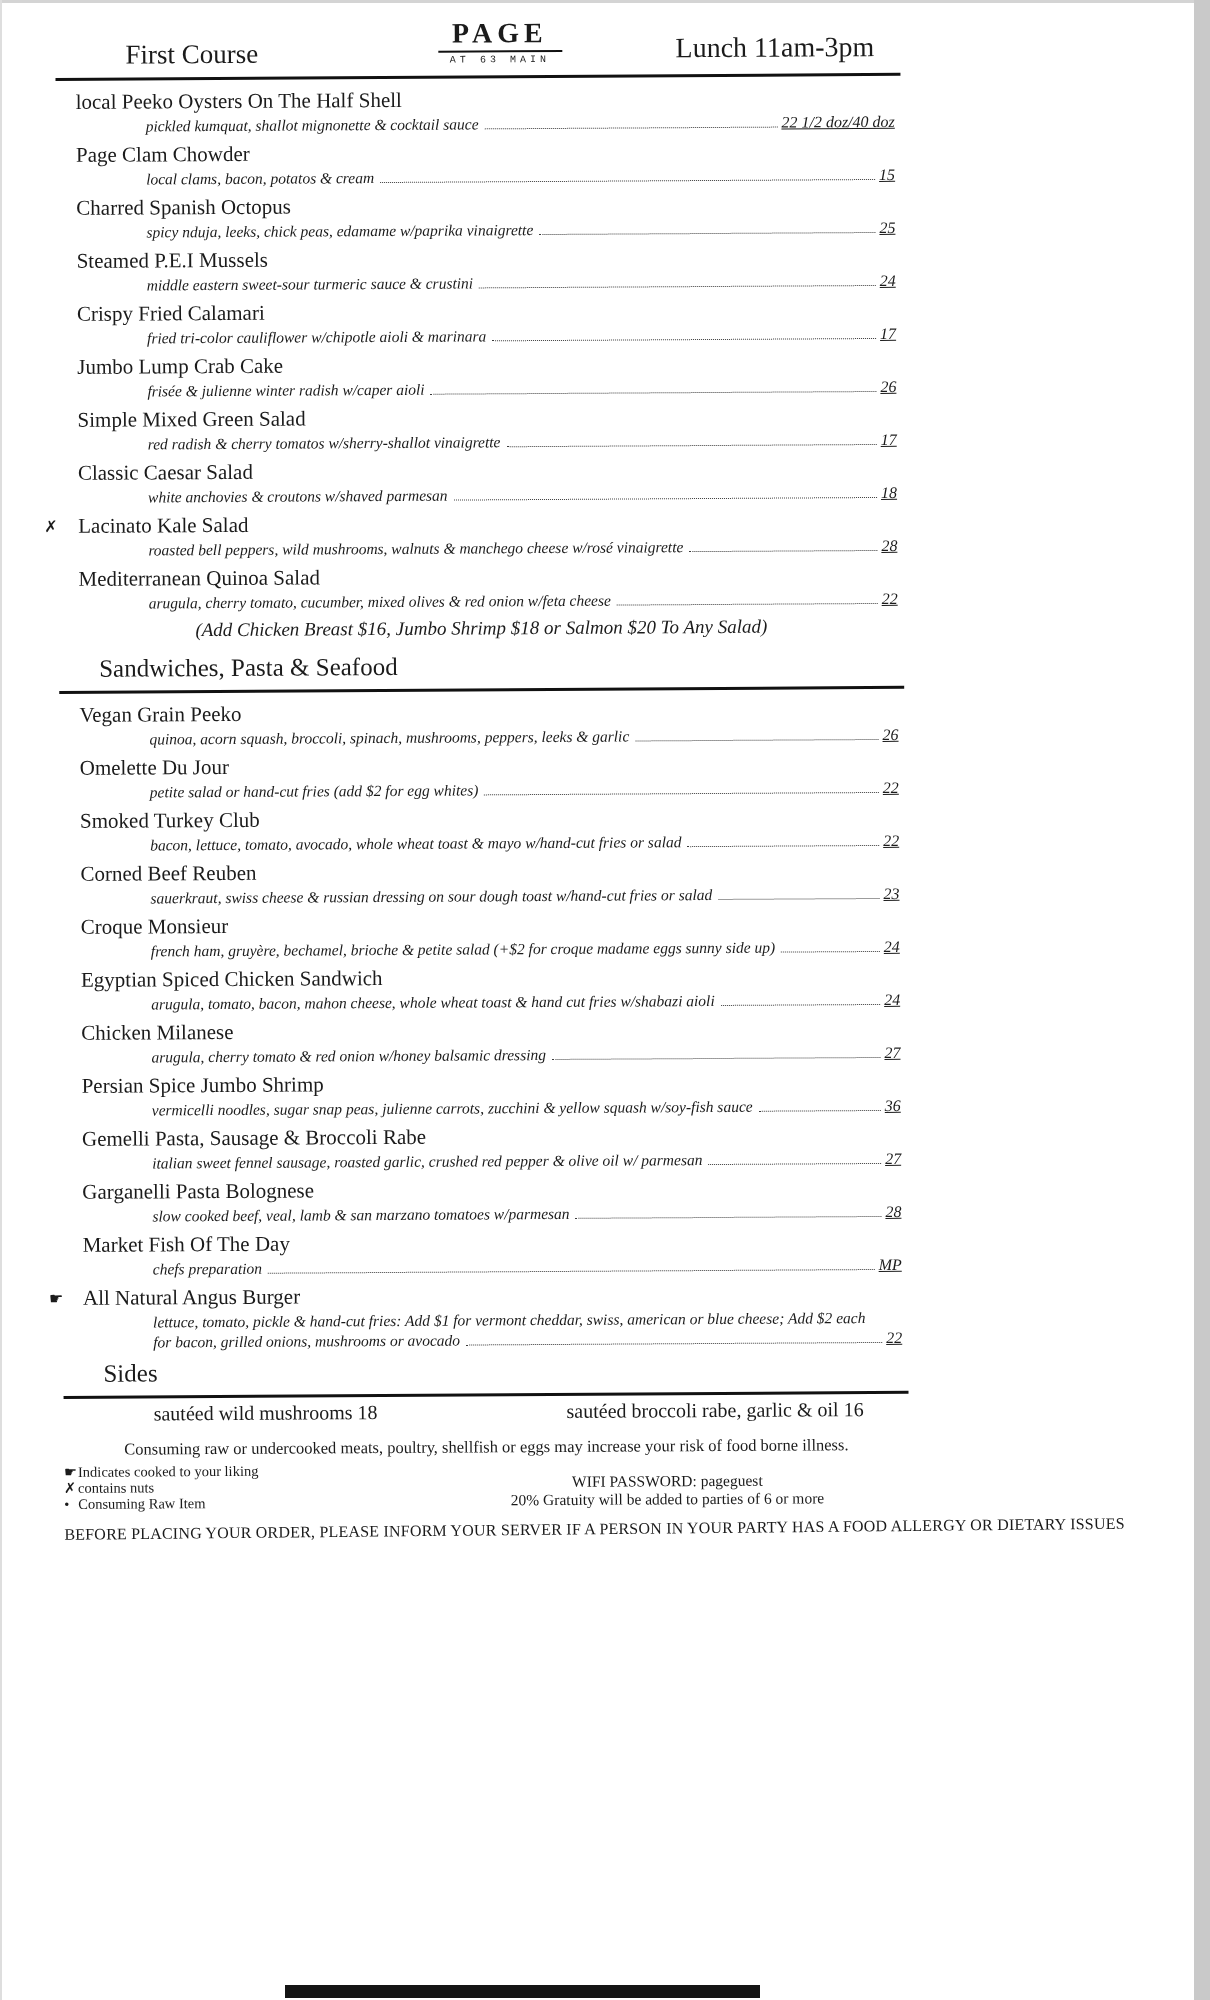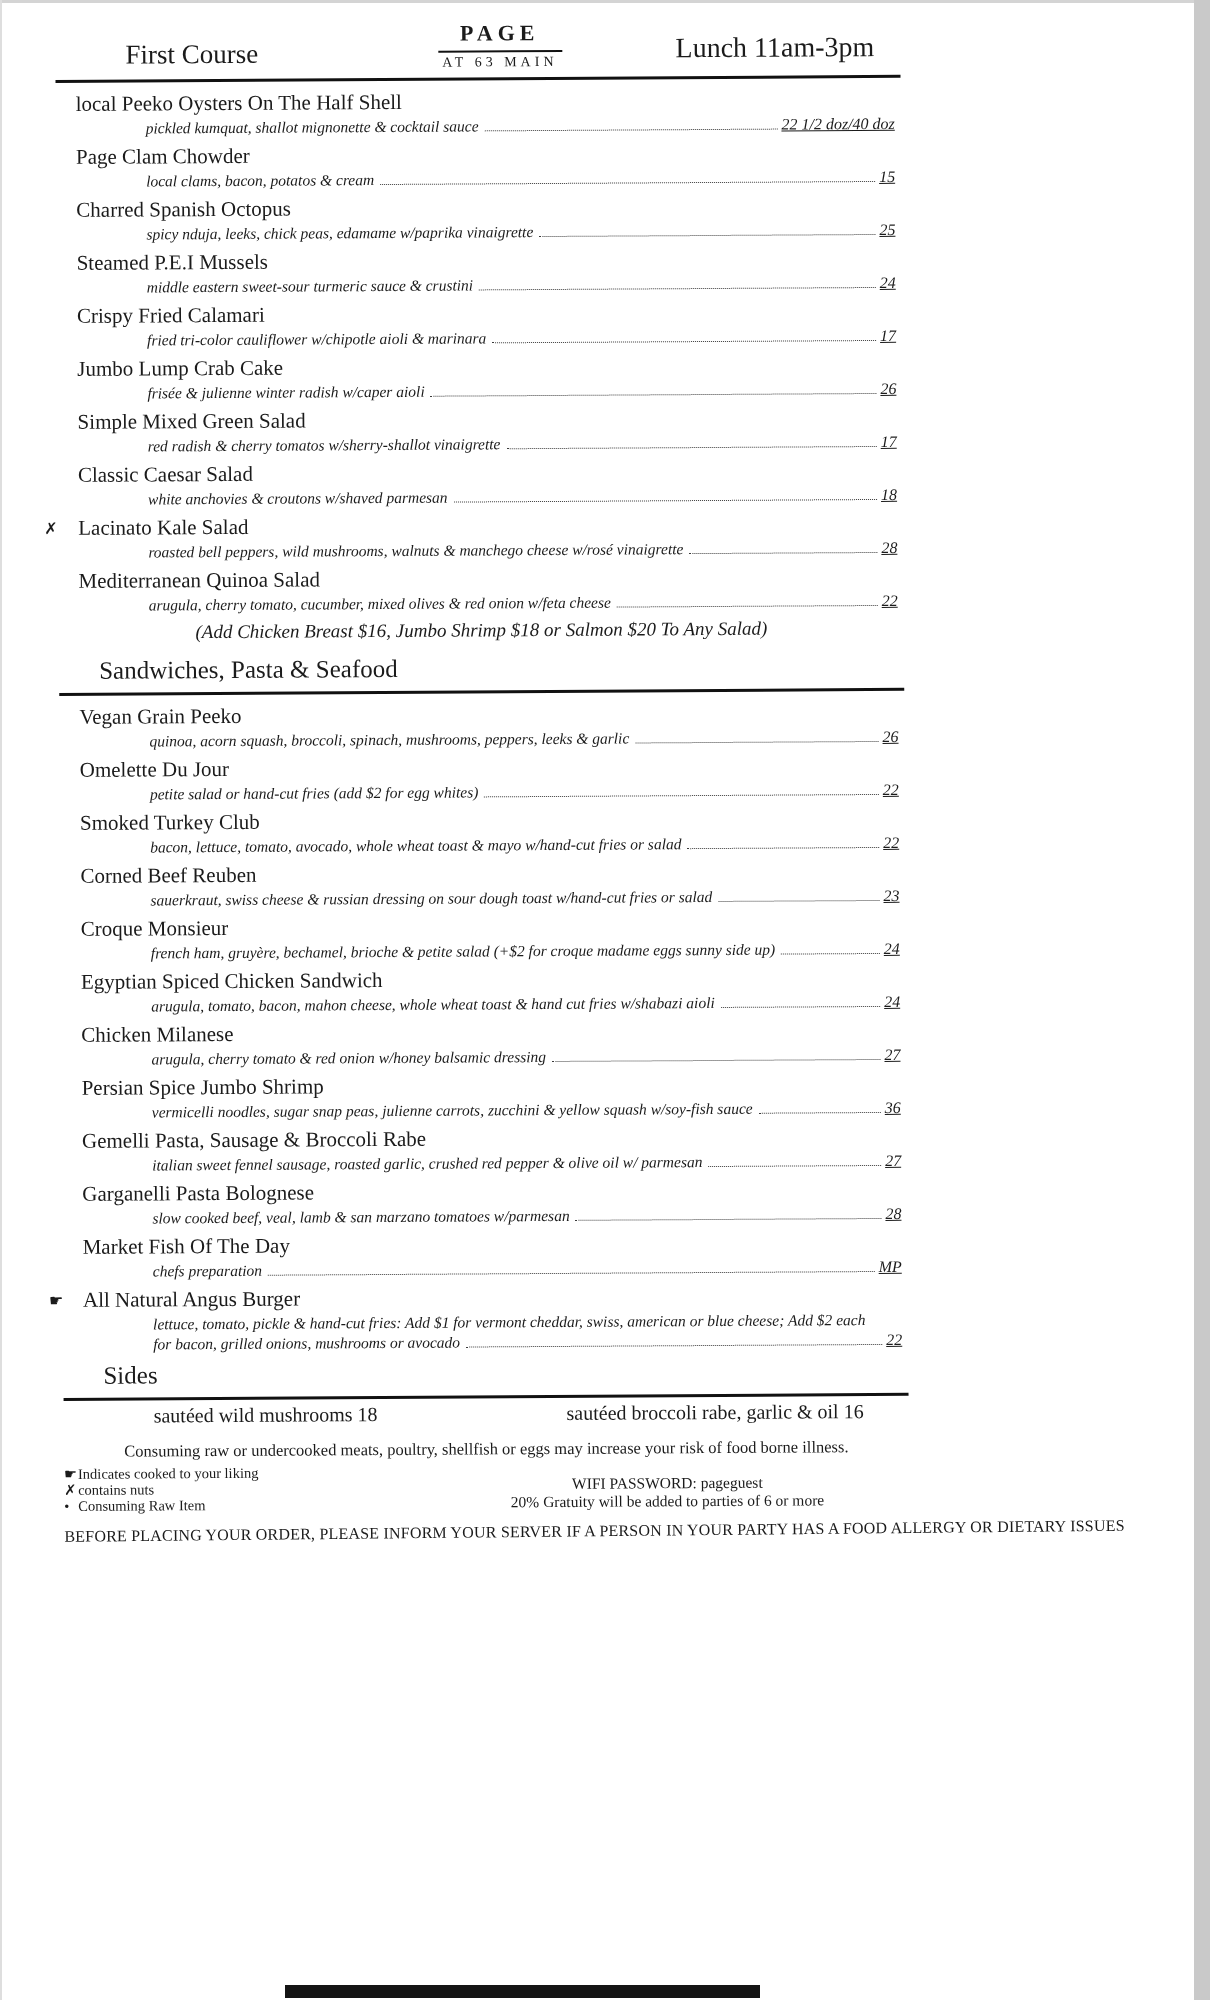--- a/index.html
+++ b/index.html
@@ -11,23 +11,23 @@
   .edge-left { position:absolute; top:0; left:0; width:2px; height:100%; background:#dedede; }
   .edge-right { position:absolute; top:0; right:0; width:16px; height:100%; background:#c9c9c9; }
   .bottom-bar { position:absolute; left:285px; bottom:2px; width:475px; height:13px; background:#141414; }
 
   .content { width:845px; margin-left:55px; padding-top:16px; transform:rotate(-0.35deg); transform-origin:left top; }
 
   
   .menu-header { display:flex; align-items:flex-start; }
   .hdr-left { flex:1; font-size:27px; padding-left:70px; padding-top:24px; }
   .logo { width:160px; text-align:center; padding-top:4px; }
-  .logo-text { font-size:22px; font-weight:bold; letter-spacing:5px; line-height:32px; }
+  .logo-text { font-size:28px; font-weight:bold; letter-spacing:5px; line-height:32px; }
   .logo-rule { border-top:2px solid #111; margin:1px 18px 2px 18px; }
-  .logo-sub { font-size:14px; letter-spacing:4px; }
+  .logo-sub { font-size:10px; letter-spacing:4px;font-family:Liberation Mono, monospace; }
   .hdr-right { flex:1; font-size:28px; text-align:right; padding-right:26px; padding-top:20px; }
   .rule { border-top:3px solid #111; margin-top:7px; }
 
   
   .items { padding-top:8px; }
   .item { position:relative; padding-left:20px; margin-bottom:5px; }
   .name-row { line-height:26px; }
   .item-name { font-size:21px; }
   .marker { position:absolute; left:-14px; top:4px; font-size:16px; }
   .desc-row { display:flex; align-items:baseline; padding-left:70px; padding-right:6px; line-height:20px; }

